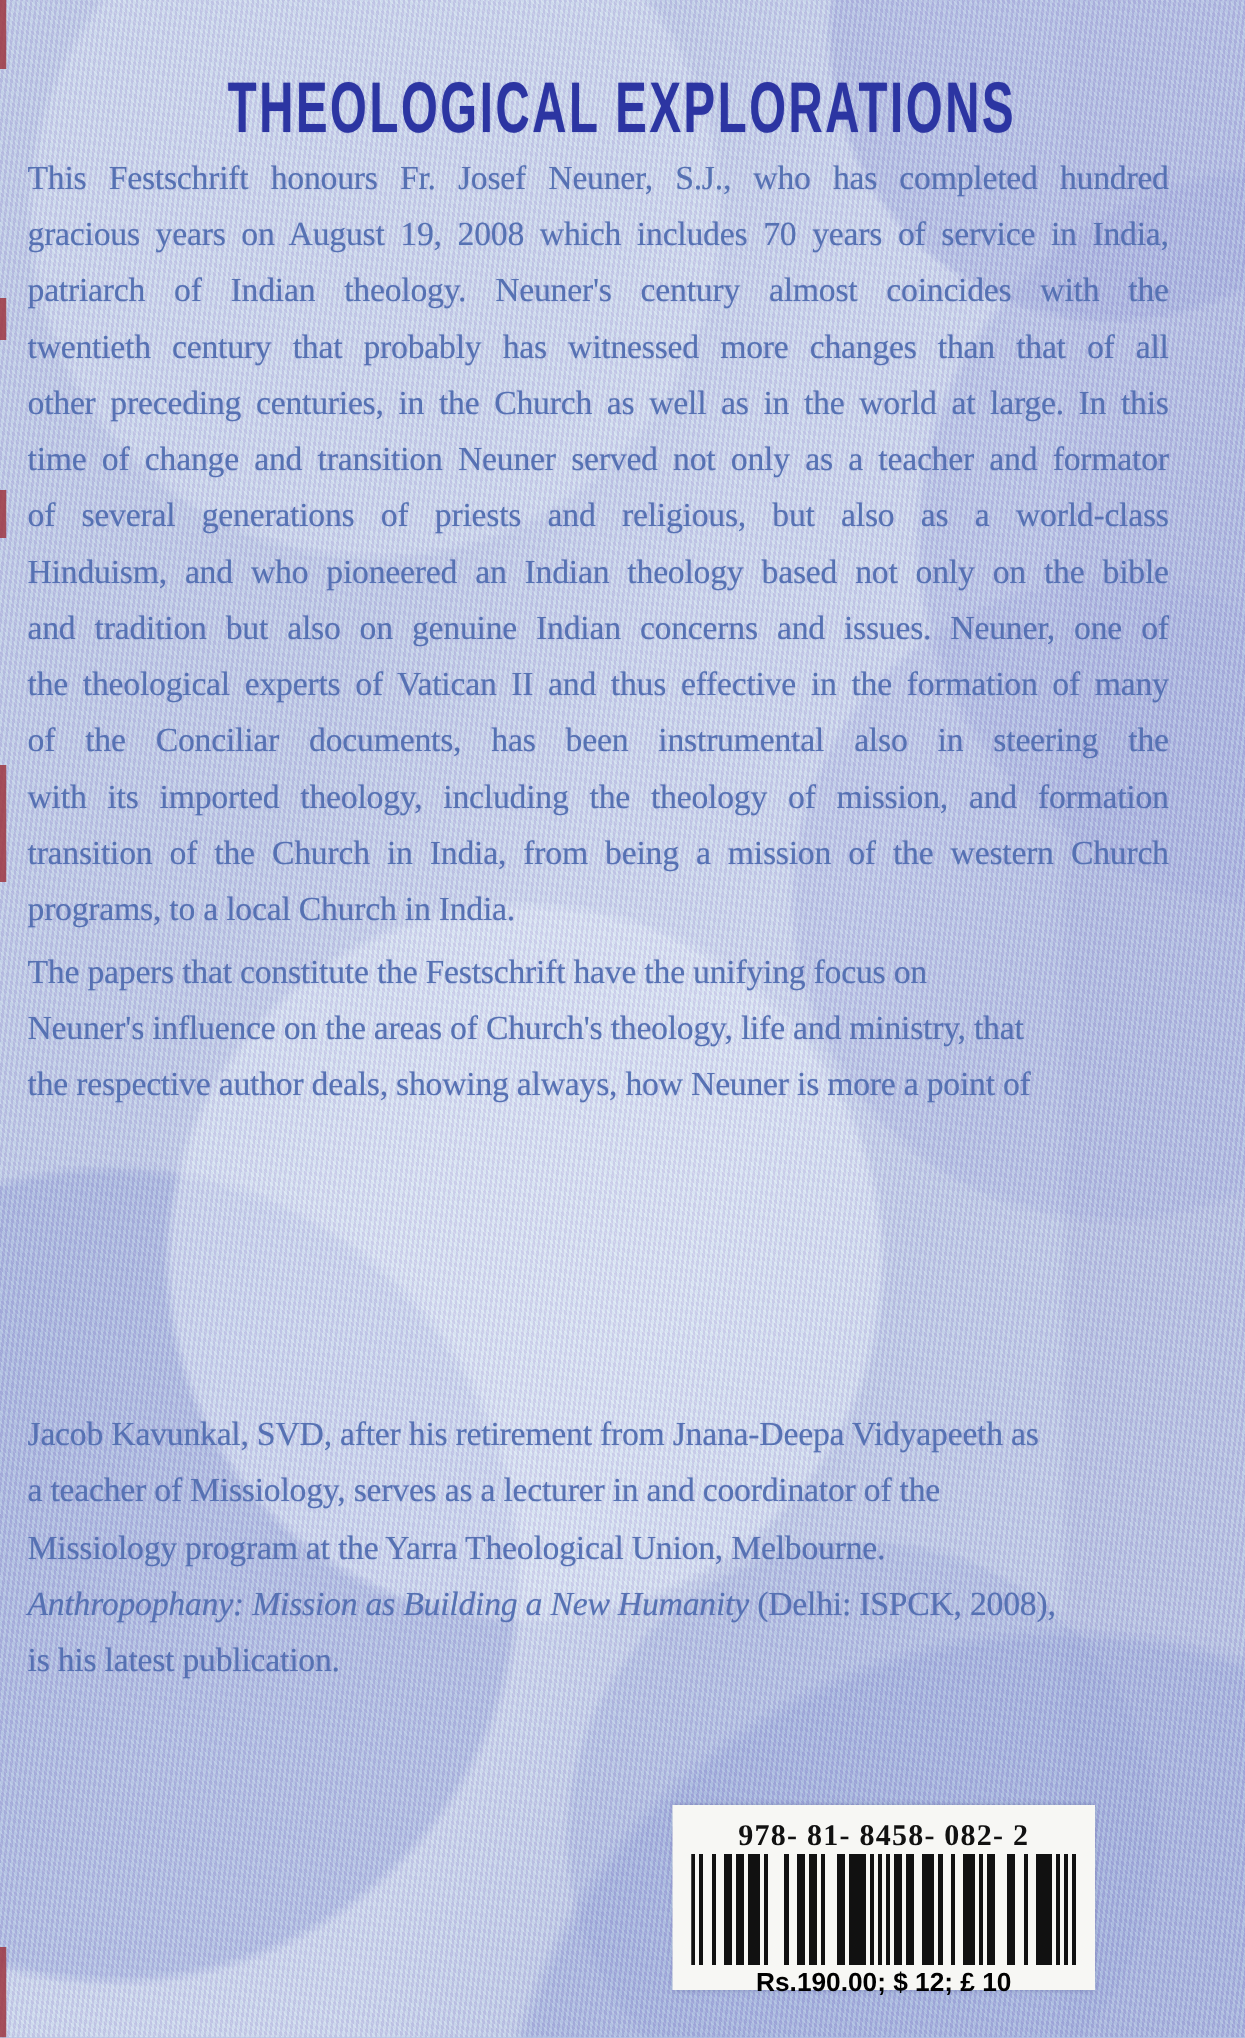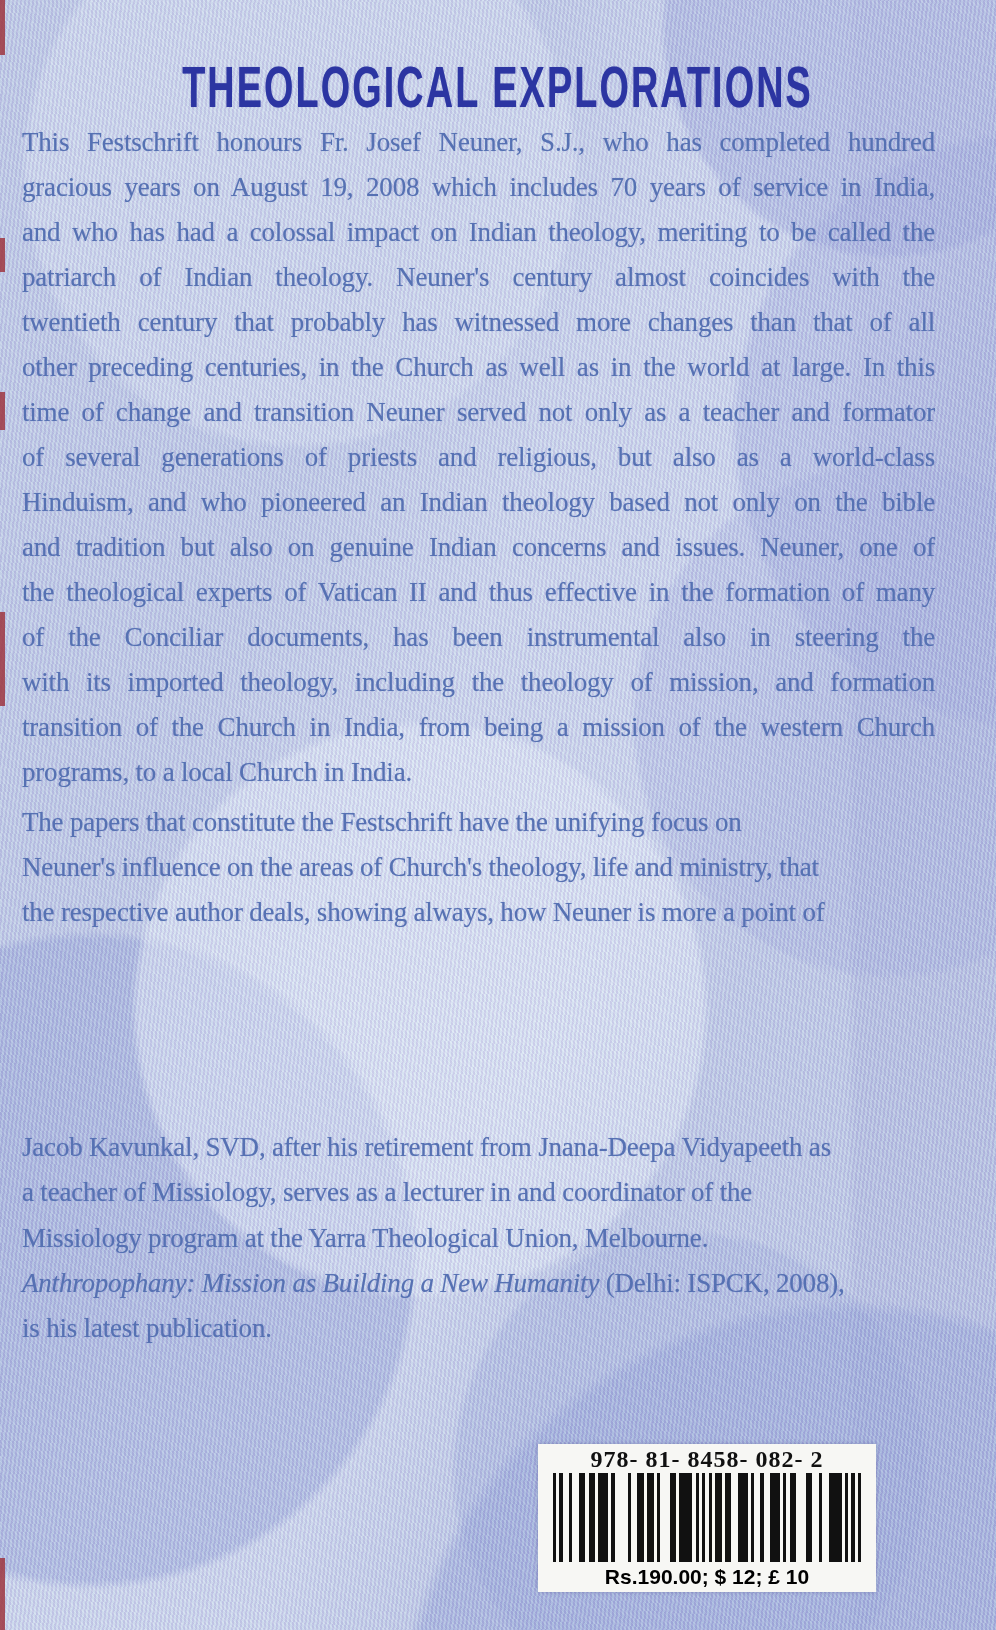--- a/index.html
+++ b/index.html
@@ -60,21 +60,21 @@
   
   .barcode-label{
     position:absolute;left:538px;top:1444px;width:338px;height:148px;z-index:4;
     background:var(--label_bg,#f7f7f4);
     box-shadow:0 0 4px rgba(60,70,120,0.35);
     display:flex;flex-direction:column;align-items:center;
   }
   .isbn-text{
     font-family:"Liberation Serif", serif;font-weight:700;
     font-size:24px;line-height:26px;letter-spacing:1px;
-    color:var(--barcode_ink,#111111);margin-top:2px;white-space:nowrap;
+    color:var(--barcode_ink,#111111);margin-top:12px;white-space:nowrap;
   }
   .barcode{width:308px;height:89px;margin-top:1px;}
   .barcode svg{width:100%;height:100%;display:block;}
   .price-text{
     font-family:"Liberation Sans", sans-serif;font-weight:700;
     font-size:21px;line-height:30px;
     color:var(--price_ink,#000000);white-space:nowrap;
   }
 </style>
 </head>
@@ -84,21 +84,20 @@
 <div class="spine-edge"></div>
 
 <div class="title-row">
   <span class="book-title">THEOLOGICAL EXPLORATIONS</span>
 </div>
 
 <div class="text-block" id="synopsis">
   <div class="para1">
       <div class="tline jline">This Festschrift honours Fr. Josef Neuner, S.J., who has completed hundred</div>
       <div class="tline jline">gracious years on August 19, 2008  which includes 70 years of service in India,</div>
-      <div class="tline jline">and who has had a colossal impact on Indian theology, meriting to be called the</div>
       <div class="tline jline">patriarch of Indian theology. Neuner's century almost coincides with the</div>
       <div class="tline jline">twentieth century that probably has witnessed more changes than that of all</div>
       <div class="tline jline">other preceding centuries, in the Church as well as in the world at large. In this</div>
       <div class="tline jline">time of change and transition Neuner served not only as a teacher and formator</div>
       <div class="tline jline">of several generations of priests and religious, but also as a world-class</div>
       <div class="tline jline">Hinduism, and who pioneered an Indian theology based not only on the bible</div>
       <div class="tline jline">and tradition but also on genuine Indian concerns and issues.  Neuner, one of</div>
       <div class="tline jline">the theological experts of Vatican II and thus effective in the formation of many</div>
       <div class="tline jline">of the Conciliar documents, has been instrumental  also in steering the</div>
       <div class="tline jline">with its imported theology, including the theology of mission, and formation</div>

